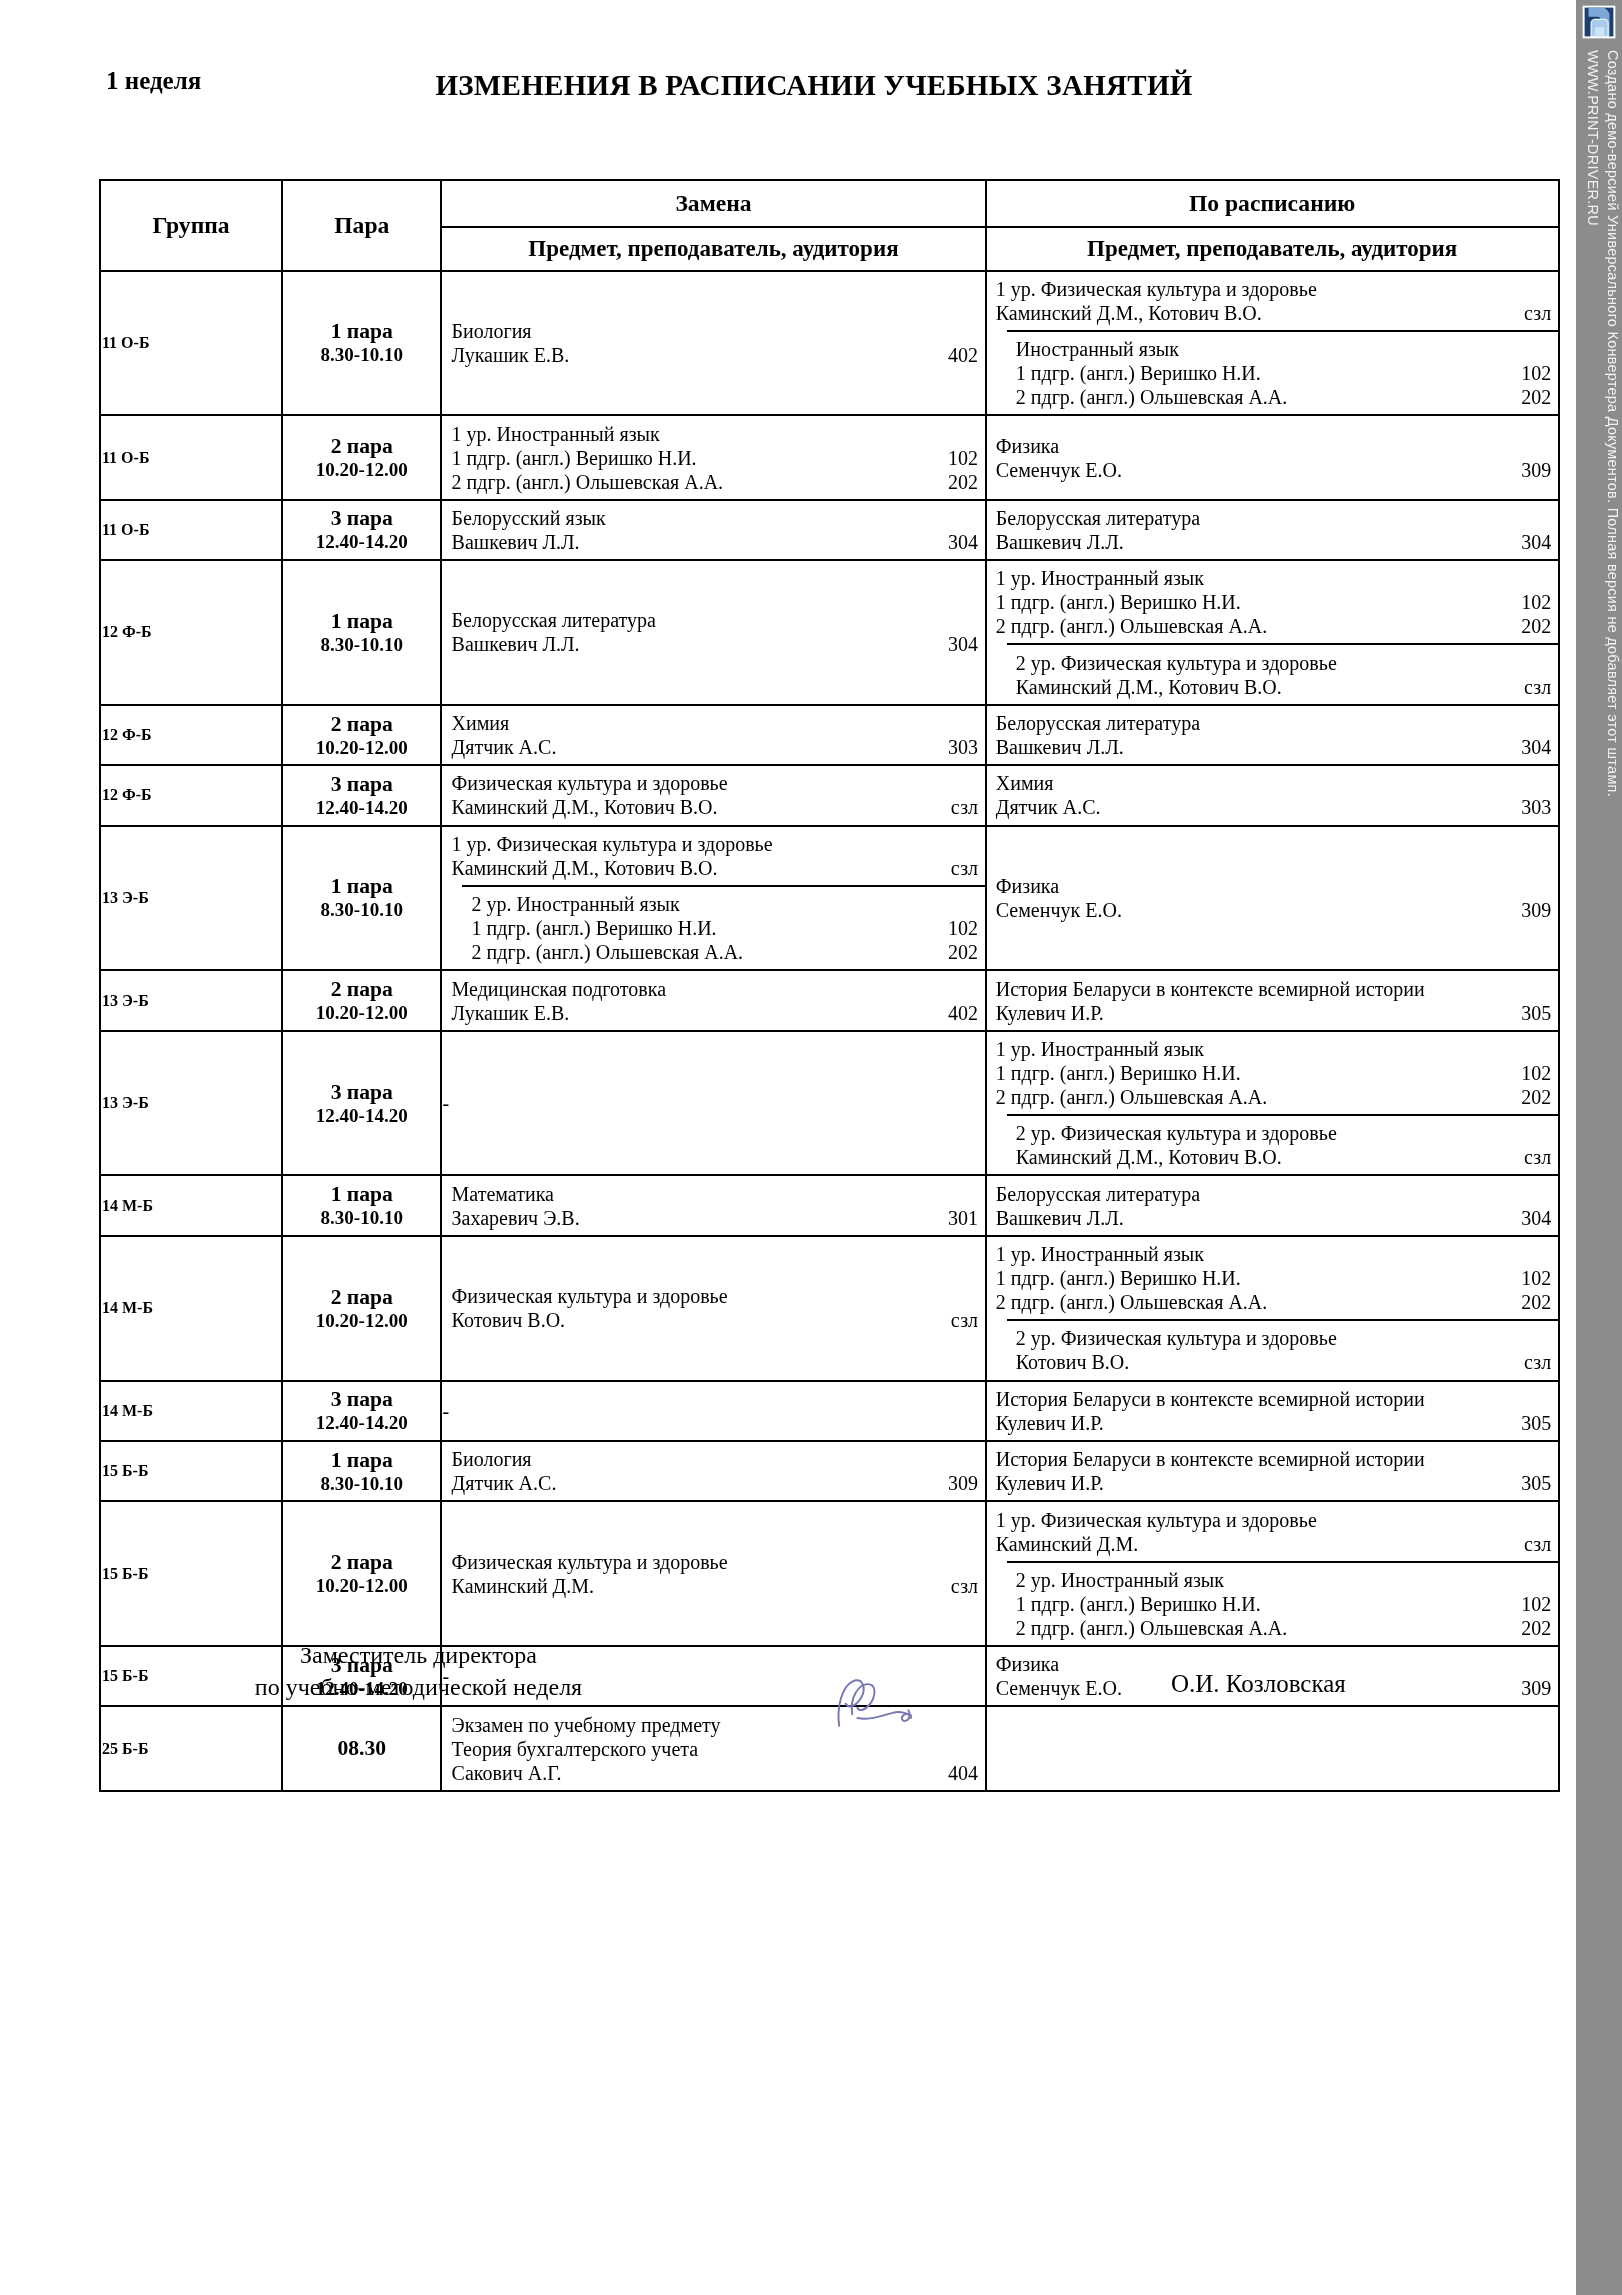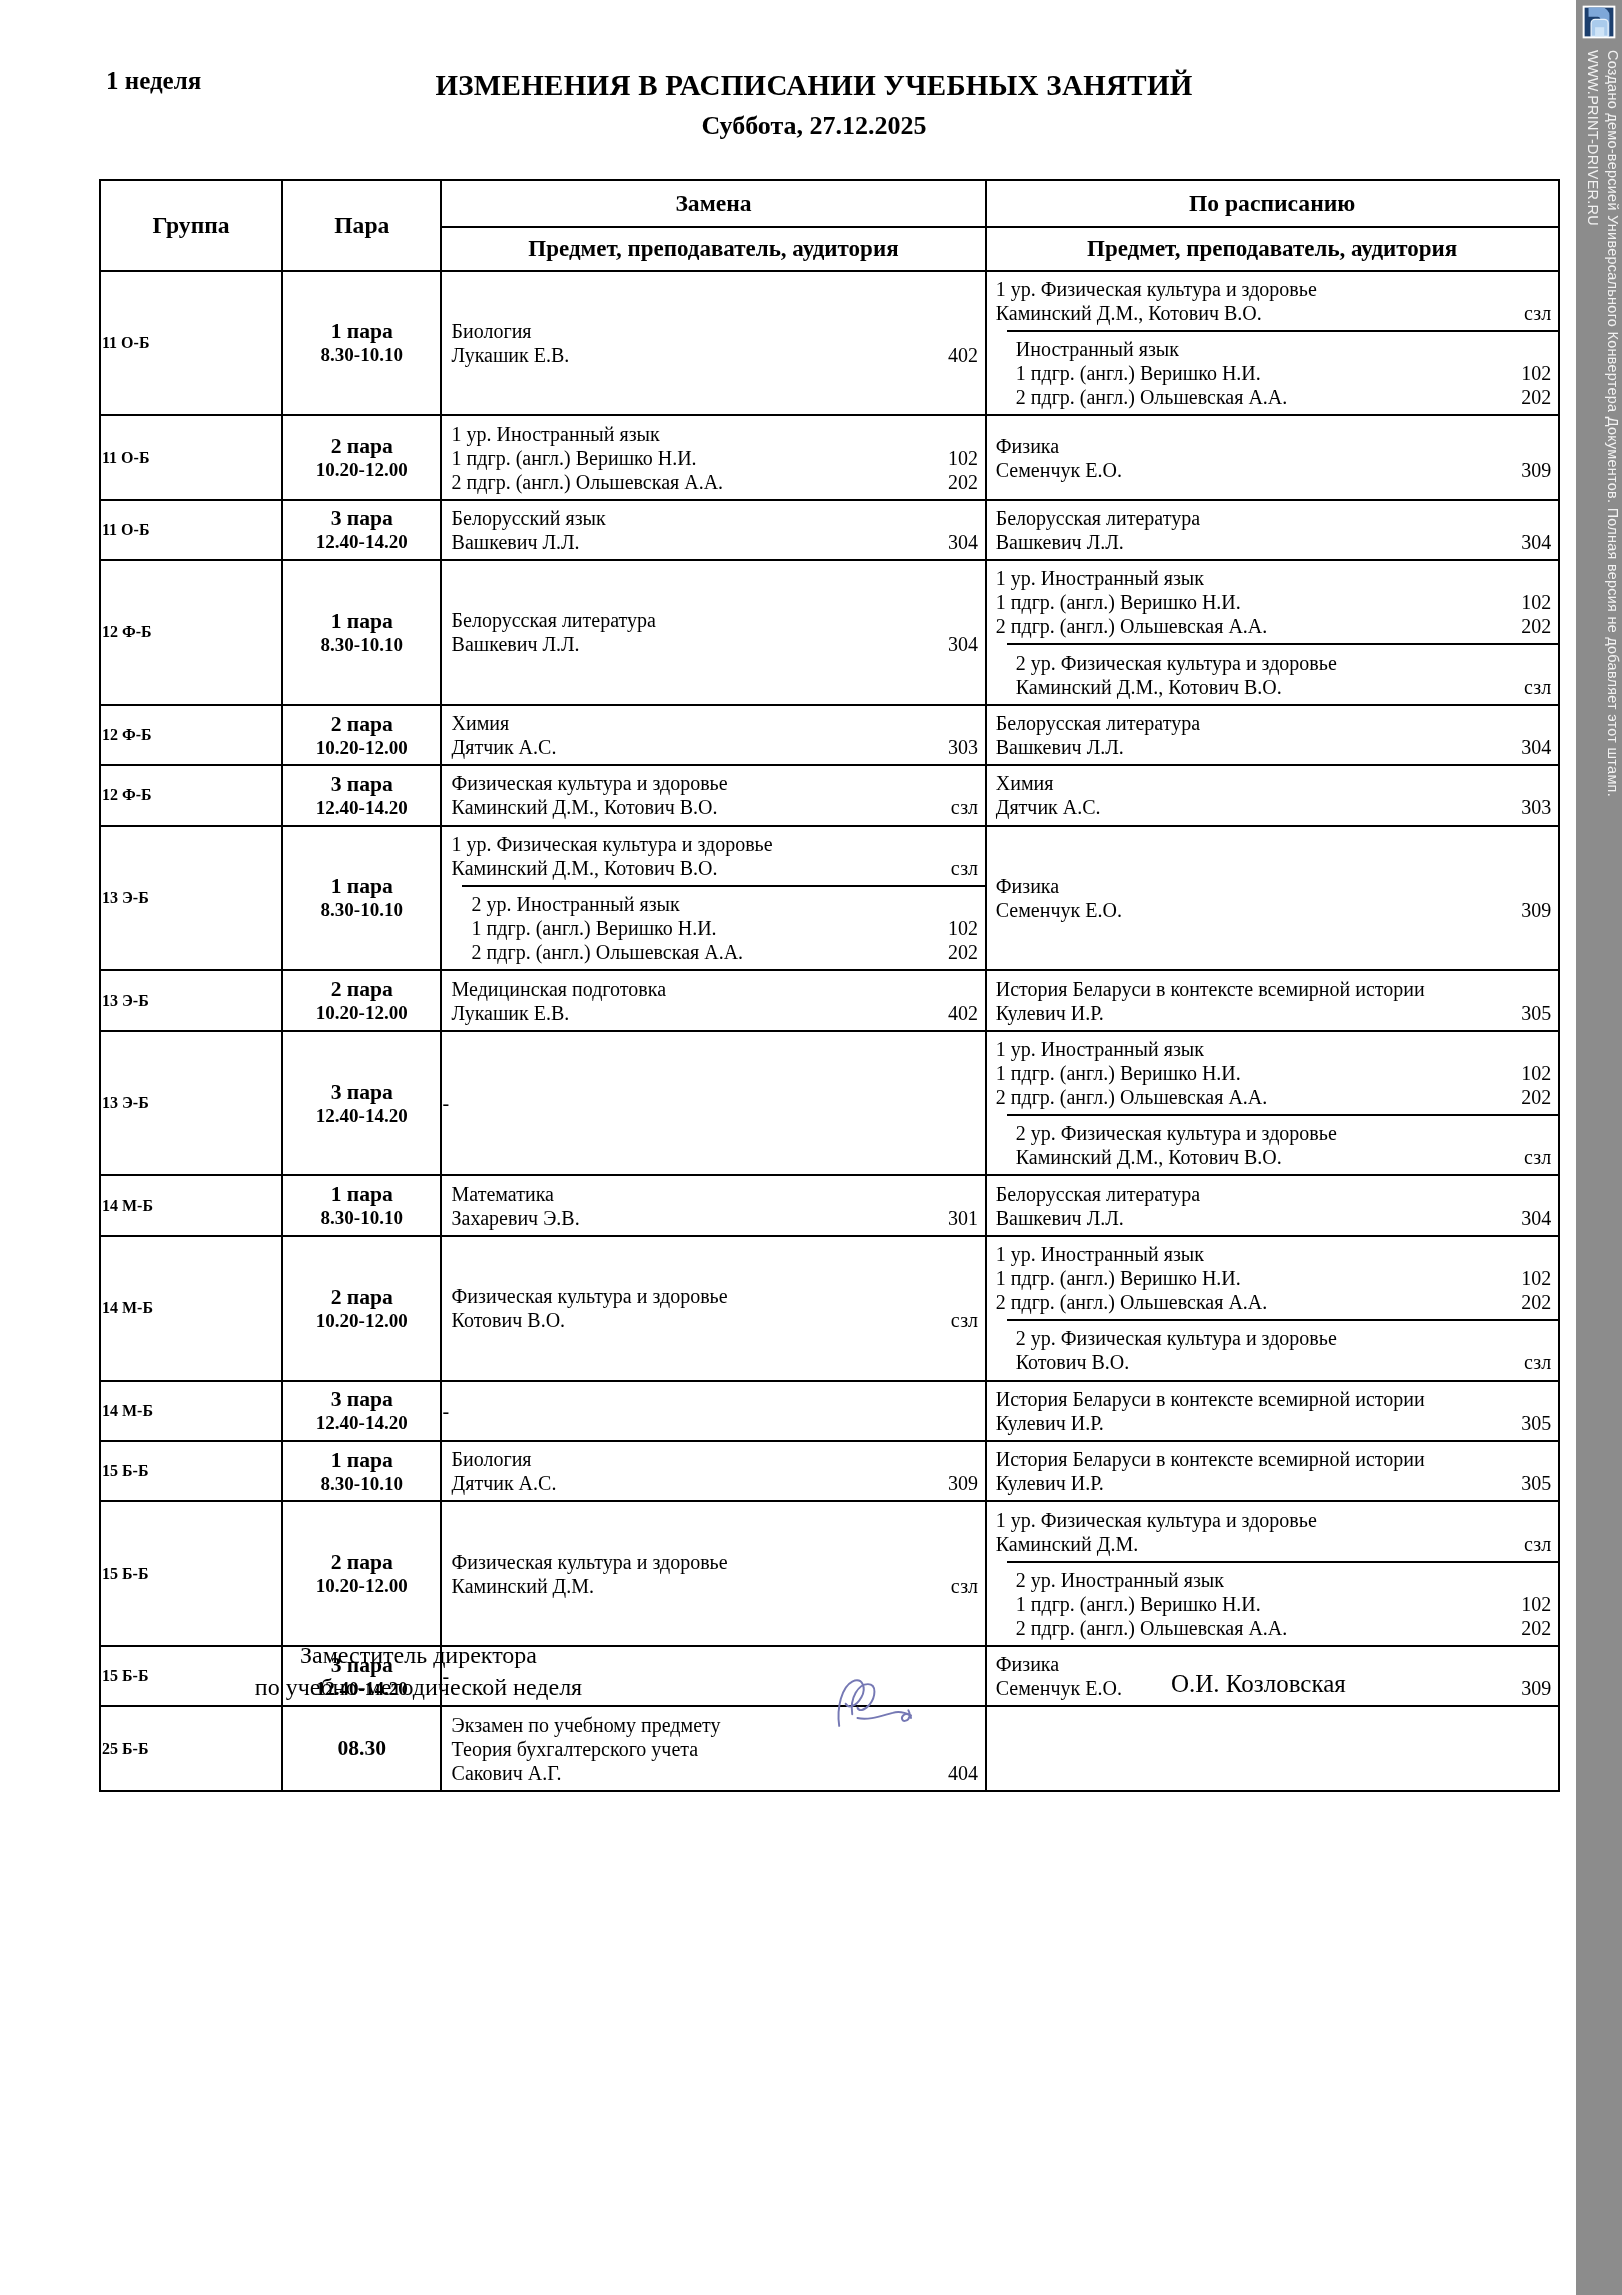--- a/index.html
+++ b/index.html
@@ -57,21 +57,20 @@
   }
   .wm-text div{height:100%;overflow:hidden;}
 </style>
 </head>
 <body>
 
 <div class="week-label">1  неделя</div>
 
 <div class="doc-header">
   <div class="doc-title">ИЗМЕНЕНИЯ В РАСПИСАНИИ УЧЕБНЫХ ЗАНЯТИЙ</div>
-  <div class="doc-subtitle">Суббота, 27.12.2025</div>
 </div>
 
 <table class="schedule">
   <thead>
     <tr class="head1">
       <th class="h-group" rowspan="2">Группа</th>
       <th class="h-pair" rowspan="2">Пара</th>
       <th class="h-repl">Замена</th>
       <th class="h-sched">По расписанию</th>
     </tr>

